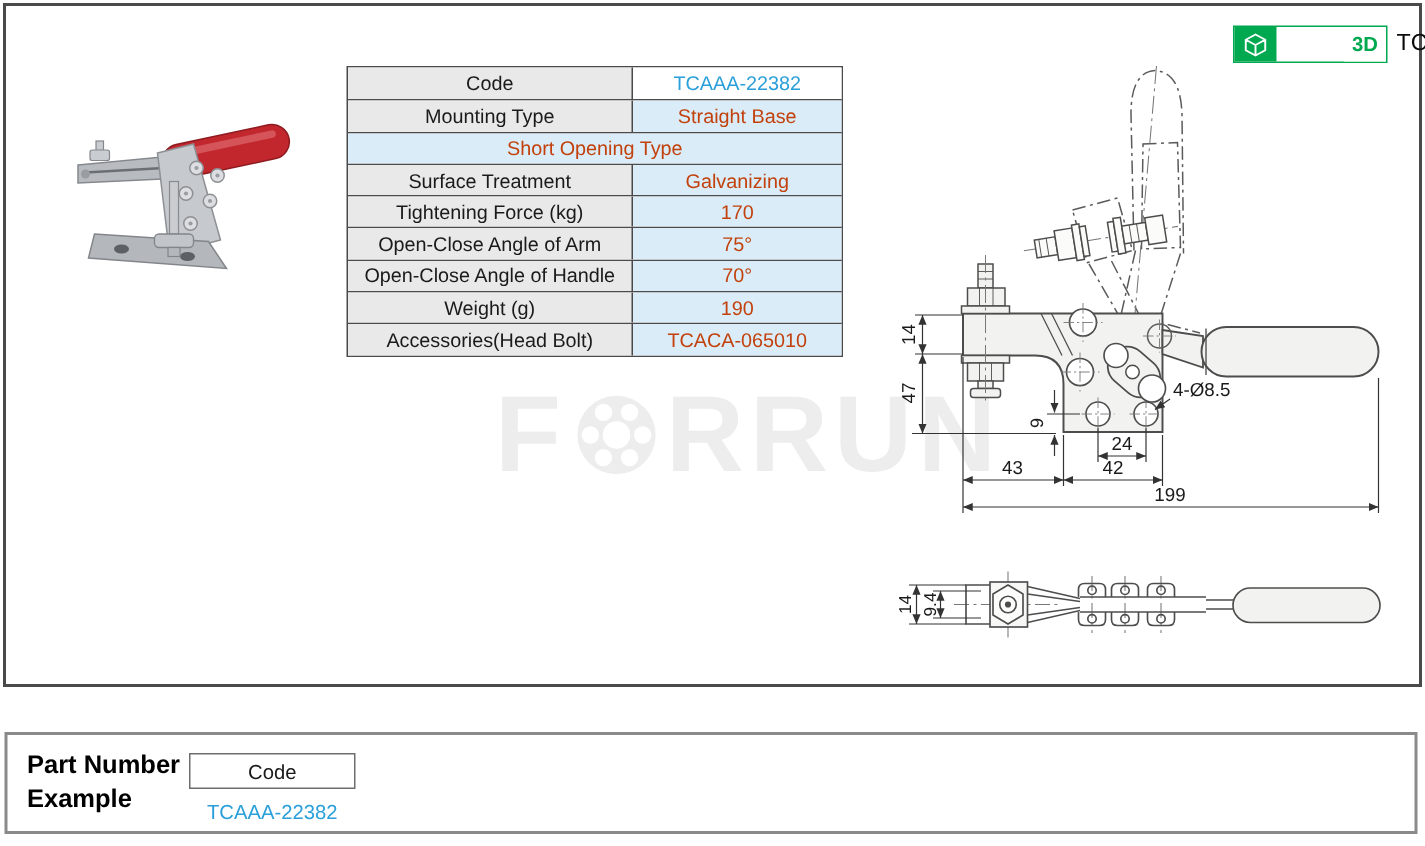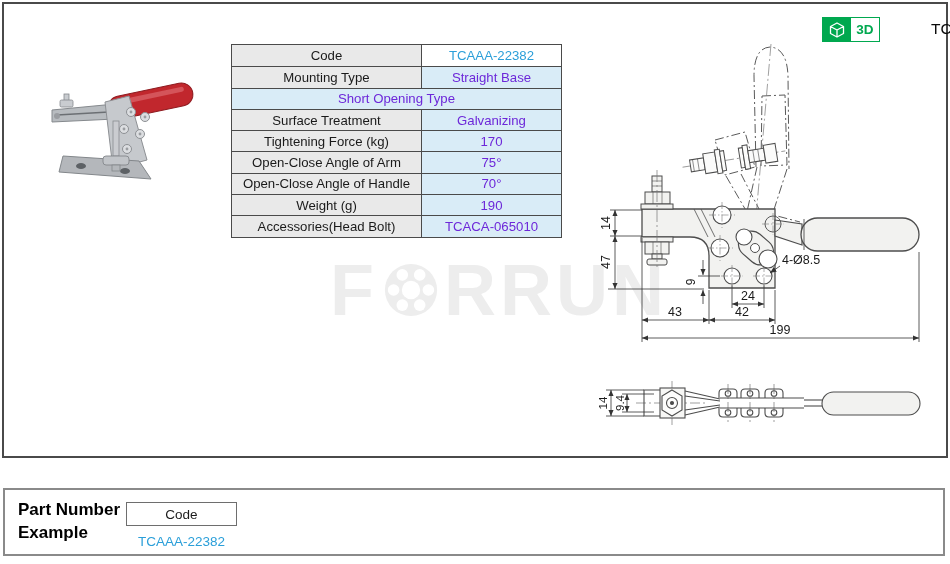--- a/index.html
+++ b/index.html
@@ -13,27 +13,27 @@
   
   .watermark{position:absolute;left:326px;top:250px;display:flex;align-items:center;gap:4px;z-index:1;}
   .watermark span{font-size:72px;line-height:1;font-weight:bold;color:#ededed;letter-spacing:4px;}
   .watermark svg{display:block;}
 
   
   .spec-table{position:absolute;left:227px;top:40px;width:331px;border:1.5px solid #4a4a4a;z-index:2;}
   .spec-row{display:flex;height:21.3px;border-top:1px solid #4a4a4a;}
   .spec-row:first-child{border-top:none;}
   .spec-label{width:190px;background:#e9e9e9;color:#1a1a1a;font-size:13.2px;display:flex;align-items:center;justify-content:center;border-right:1px solid #4a4a4a;}
-  .spec-value{flex:1;background:#d9ecf7;color:#6d28d9;font-size:13.2px;display:flex;align-items:center;justify-content:center;}
+  .spec-value{flex:1;background:#d9ecf7;color:#c2410c;font-size:13.2px;display:flex;align-items:center;justify-content:center;}
   .spec-value.code-blue{background:#ffffff;color:#2b9fd9;}
 
   
   .badge-3d{position:absolute;left:818px;top:13px;display:flex;height:25px;border:1.5px solid #00a84f;z-index:3;}
   .badge-3d .icon-part{width:28px;background:#00a84f;display:flex;align-items:center;justify-content:center;}
-  .badge-3d .label-part{width:28px;background:#fff;color:#00a84f;font-weight:bold;font-size:13.5px;display:flex;align-items:center;justify-content:center;}
+  .badge-3d .label-part{width:28px;background:#fff;color:#00a84f;font-weight:bold;font-size:13.5px;display:flex;align-items:center;justify-content:center;margin-left:45px;}
   .page-code{position:absolute;left:895px;top:16px;font-size:15.5px;color:#0a0a0a;z-index:3;margin-left:32px;}
 
   
   .drawing-svg{position:absolute;z-index:2;}
   svg text{font-family:"Liberation Sans",sans-serif;fill:#1a1a1a;}
 
   
   .pn-box{position:absolute;left:3px;top:488px;width:942px;height:68px;border:2px solid #8a8a8a;background:#fff;}
   .pn-title{position:absolute;left:13px;top:9px;font-size:17px;font-weight:bold;color:#000000;line-height:1.35;}
   .pn-code-box{position:absolute;left:121px;top:12px;width:111px;height:24px;border:1.5px solid #6e6e6e;display:flex;align-items:center;justify-content:center;font-size:13.5px;color:#1a1a1a;}

